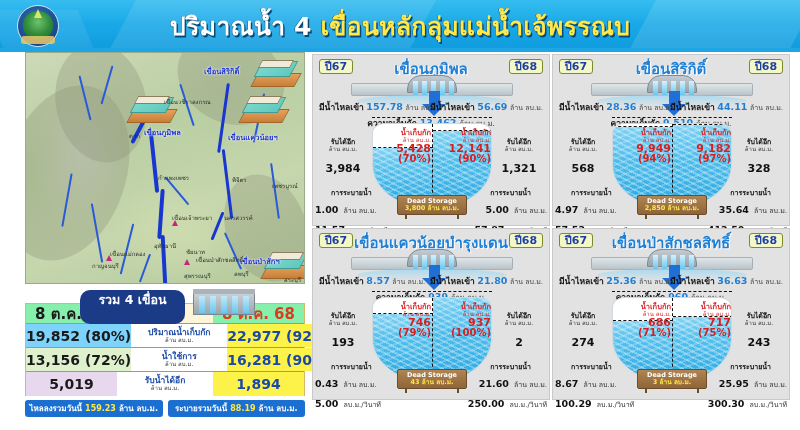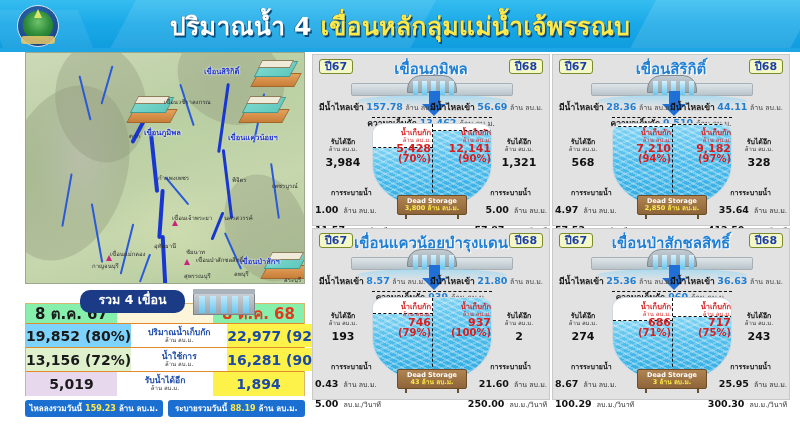--- a/index.html
+++ b/index.html
@@ -124,21 +124,21 @@
     position: absolute; width: 0; height: 0;
     border-left: 3px solid transparent; border-right: 3px solid transparent;
     border-bottom: 6px solid #c8247a;
   }
 
   
   .summary {
     position: absolute; left: 25px; top: 290px; width: 280px; height: 136px;
   }
   .sum-pill {
-    position: absolute; left: 55px; top: 0px; width: 105px; height: 23px;
+    position: absolute; left: 55px; top: 0px; width: 105px; height: 34px;
     background: #1c3b87; border-radius: 10px;
     color: #ffffff; font-size: 12.5px; font-weight: bold;
     text-align: center; line-height: 19px; white-space: nowrap;
     z-index: 3;
   }
   .sum-damicon {
     position: absolute; left: 168px; top: -1px; width: 62px; height: 26px;
     z-index: 2;
   }
   .sum-damicon .sd-wall {
@@ -309,21 +309,21 @@
   .bowl-txt .bt-unit { font-size: 6px; color: #d81f20; }
   .bowl-txt .bt-num { font-size: 11px; font-weight: bold; color: #d81f20; }
   .bowl-txt .bt-pct { font-size: 10px; font-weight: bold; color: #d81f20; }
 
   .side-box {
     position: absolute; width: 56px; text-align: center;
     white-space: nowrap; line-height: 1.05;
   }
   .side-box .sb-lab { font-size: 7px; font-weight: bold; color: #111; }
   .side-box .sb-unit { font-size: 6px; color: #333; }
-  .side-box .sb-num { font-size: 11px; font-weight: bold; color: #111; margin-top: 4px; }
+  .side-box .sb-num { font-size: 11px; font-weight: bold; color: #111; margin-top: 10px; }
   .side-left  { left: 2px;  top: 84px; }
   .side-right { right: 2px; top: 84px; }
 
   .dead-storage {
     position: absolute; left: 84px; top: 140px; width: 70px; height: 20px;
     background: linear-gradient(180deg, #b08452 0%, #8e6539 100%);
     border: 1px solid #6d4c29; border-radius: 2px;
     text-align: center; line-height: 1.0; padding-top: 2px;
     z-index: 5;
   }
@@ -648,21 +648,21 @@
       <div class="water" style="left:60px;width:60px;height:83px;"></div>
       <div class="dashline" style="left:0;width:60px;bottom:81px;"></div>
       <div class="dashline" style="left:60px;width:60px;bottom:83px;"></div>
       <div class="divider"></div>
     </div>
     <div class="bowl-dashtop"></div>
 
     <div class="bowl-txt" style="left:60px;top:74px;width:58px;">
       <div class="bt-lab">น้ำเก็บกัก</div>
       <div class="bt-unit">ล้าน ลบ.ม.</div>
-      <div class="bt-num">7,210</div>
+      <div class="bt-num">9,949</div>
       <div class="bt-pct">(94%)</div>
     </div>
 
     <div class="bowl-txt" style="left:120px;top:74px;width:58px;">
       <div class="bt-lab">น้ำเก็บกัก</div>
       <div class="bt-unit">ล้าน ลบ.ม.</div>
       <div class="bt-num">9,182</div>
       <div class="bt-pct">(97%)</div>
     </div>
 

